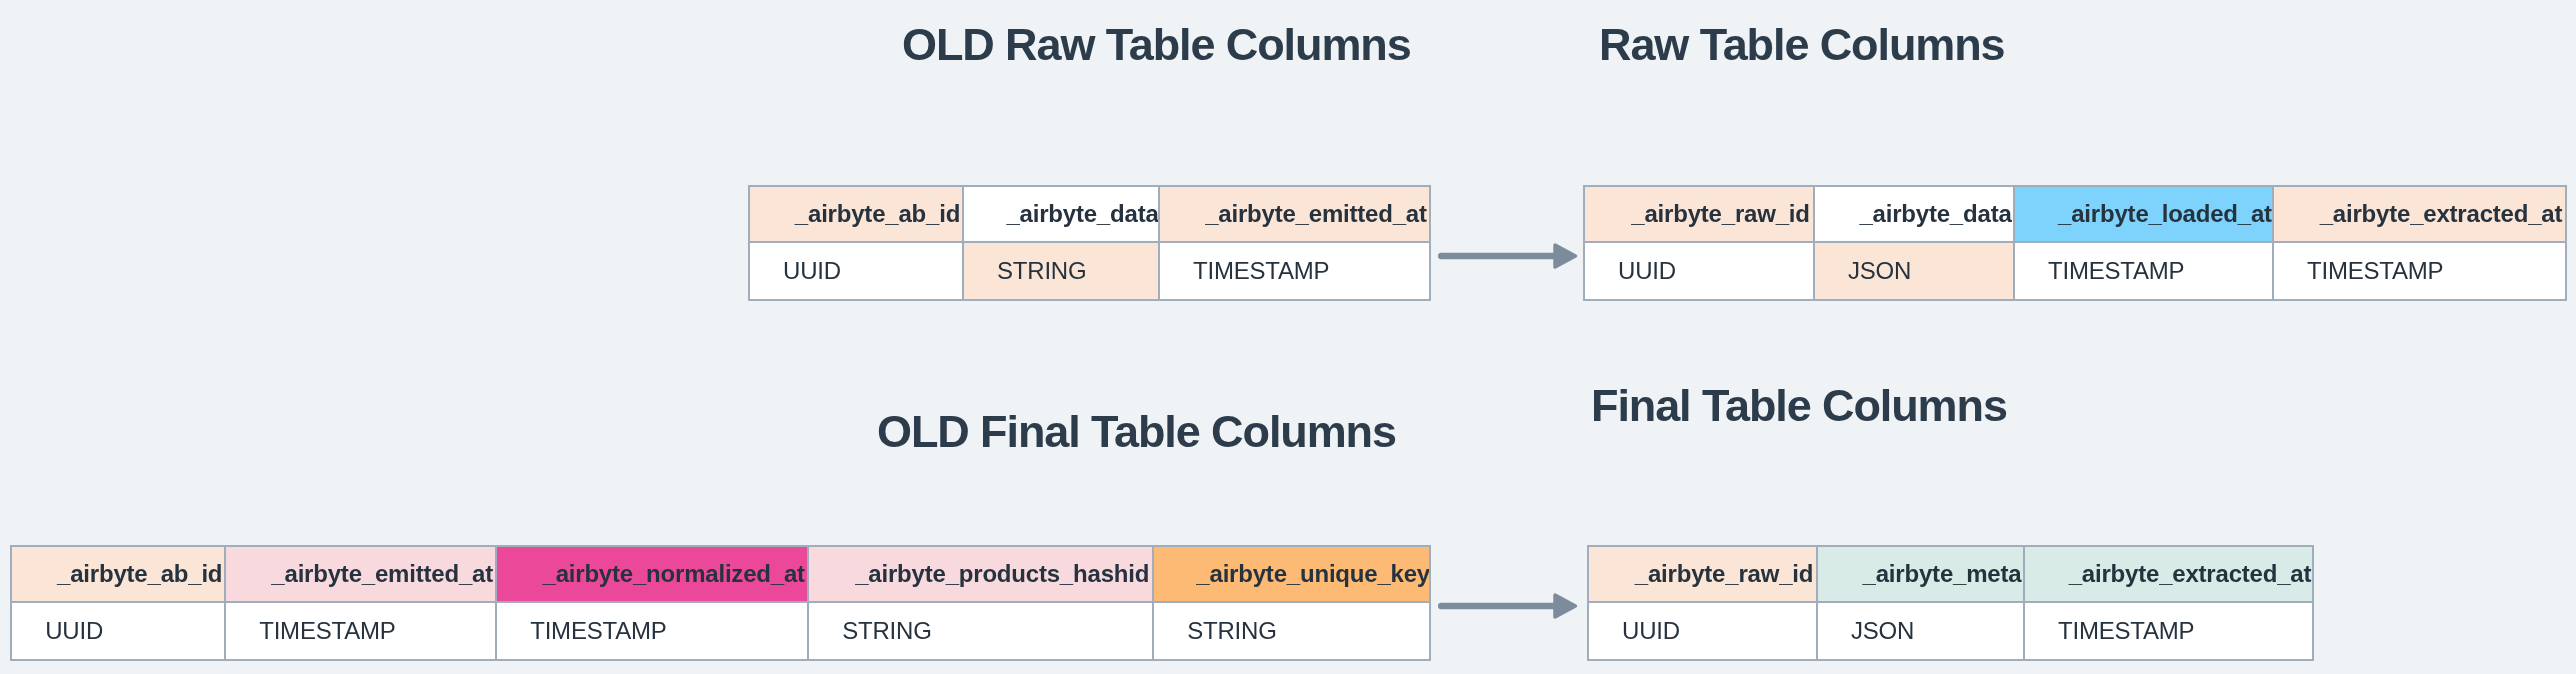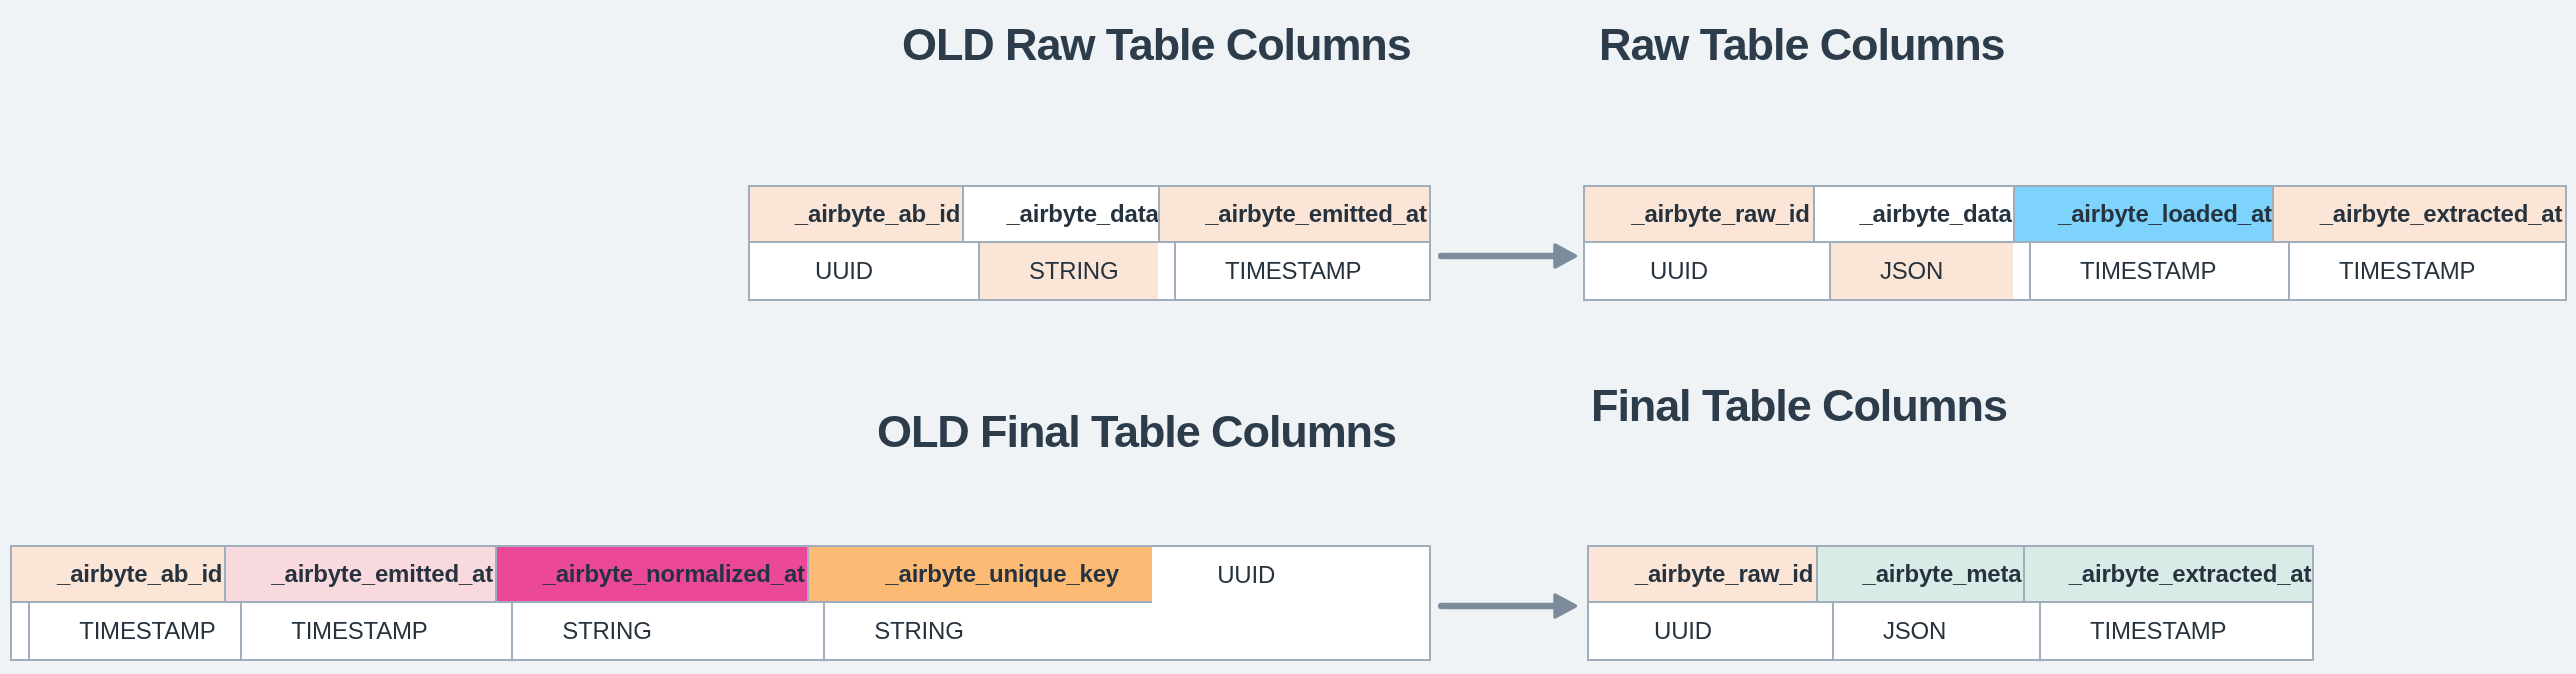--- a/index.html
+++ b/index.html
@@ -43,22 +43,21 @@
   .hdr {
     justify-content: center;
     font-weight: 700;
     font-size: 24px;
     letter-spacing: -0.2px;
     border-bottom: 2.2px solid var(--border, #9fadbc);
   }
   .val {
     font-size: 24px;
     letter-spacing: -0.2px;
-    padding-left: 49px;
-    margin-left: 16px;
+    padding-left: 33px;
   }
   .arrow {
     position: absolute;
   }
 </style>
 </head>
 <body>
 
 <div class="title" id="title-0" style="left: 902px; top: 16px;">OLD Raw Table Columns</div>
 <div class="title" id="title-1" style="left: 1599px; top: 16px;">Raw Table Columns</div>
@@ -80,20 +79,21 @@
     <div class="cell hdr inner-v" style="background: rgb(250, 229, 214);">_airbyte_extracted_at</div>
     <div class="cell val" style="background: rgb(255, 255, 255);">UUID</div>
     <div class="cell val inner-v" style="background: rgb(250, 229, 214);">JSON</div>
     <div class="cell val inner-v" style="background: rgb(255, 255, 255);">TIMESTAMP</div>
     <div class="cell val inner-v" style="background: rgb(255, 255, 255);">TIMESTAMP</div>
   </div>
 <div class="tbl" id="table-2" style="left: 10.2px; top: 545px; grid-template-columns: 212px 271px 312px 345px 277px;">
     <div class="cell hdr" style="background: rgb(250, 229, 214);">_airbyte_ab_id</div>
     <div class="cell hdr inner-v" style="background: rgb(248, 217, 222);">_airbyte_emitted_at</div>
     <div class="cell hdr inner-v" style="background: #ec4899;">_airbyte_normalized_at</div>
+    <div class="cell hdr inner-v" style="background: rgb(248, 217, 222);">_airbyte_products_hashid</div>
     <div class="cell hdr inner-v" style="background: #fdba74;">_airbyte_unique_key</div>
     <div class="cell val" style="background: rgb(255, 255, 255);">UUID</div>
     <div class="cell val inner-v" style="background: rgb(255, 255, 255);">TIMESTAMP</div>
     <div class="cell val inner-v" style="background: rgb(255, 255, 255);">TIMESTAMP</div>
     <div class="cell val inner-v" style="background: rgb(255, 255, 255);">STRING</div>
     <div class="cell val inner-v" style="background: rgb(255, 255, 255);">STRING</div>
   </div>
 <div class="tbl" id="table-3" style="left: 1587px; top: 545px; grid-template-columns: 227px 207px 289px;">
     <div class="cell hdr" style="background: rgb(250, 229, 214);">_airbyte_raw_id</div>
     <div class="cell hdr inner-v" style="background: rgb(216, 235, 231);">_airbyte_meta</div>

